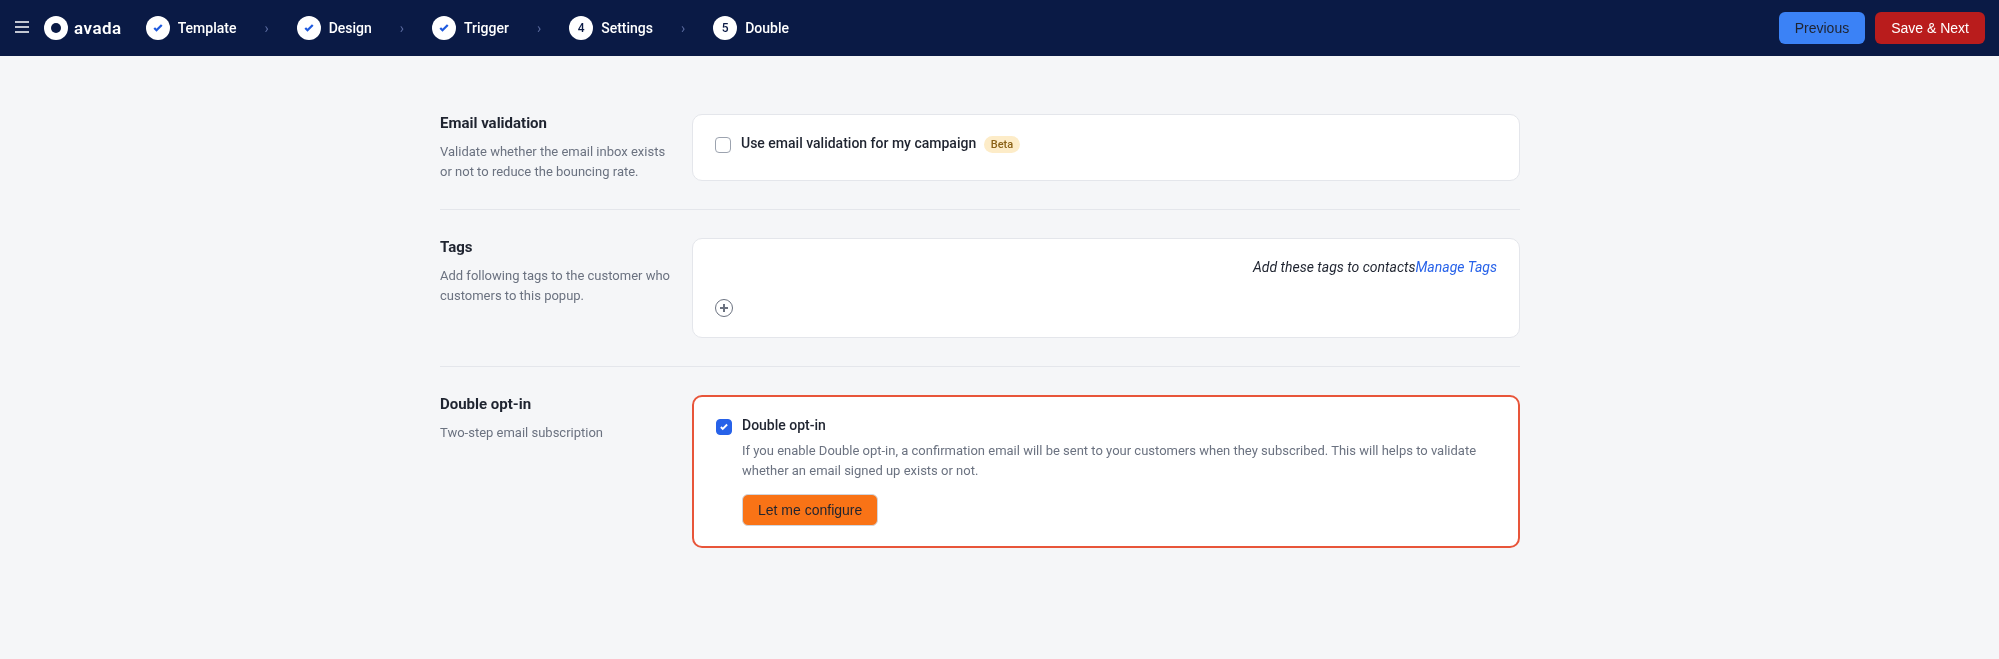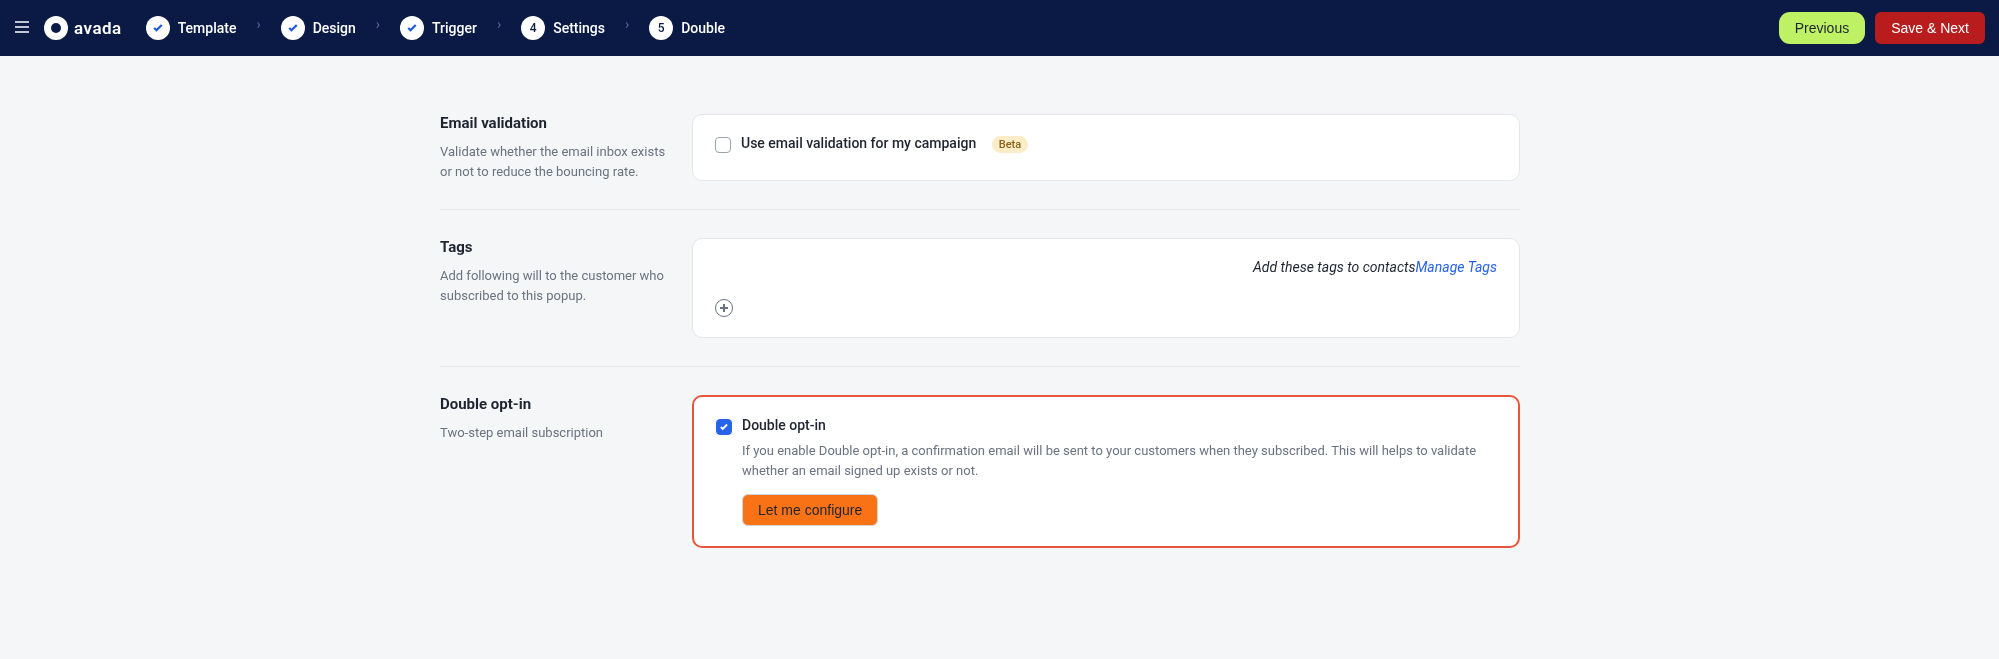--- a/index.html
+++ b/index.html
@@ -23,38 +23,38 @@
     width: 24px; height: 24px; border-radius: 50%;
     background: #fff; display: flex; align-items: center; justify-content: center;
   }
   .logo-icon-inner {
     width: 10px; height: 10px; border-radius: 50%; background: #0a1a45; position: relative;
   }
   .logo-icon-inner::after {
     content: ""; position: absolute; width: 4px; height: 4px; border-radius: 50%; background: #fff; top: -3px; right: -3px;
   }
   .logo-text { font-weight: 600; font-size: 17px; letter-spacing: .5px; }
-  .steps { display: flex; gap: 20px; margin-left: 10px; }
+  .steps { display: flex; align-items: center; gap: 28px; margin-left: 10px; }
   .step { display: flex; align-items: center; gap: 8px; }
   .step-badge {
     width: 24px; height: 24px; border-radius: 50%;
     display: flex; align-items: center; justify-content: center;
     font-size: 12px; font-weight: 500;
   }
   .step-done { background: #fff; color: #1e5adf; }
   .step-num { background: #fff; color: #0a1a45; }
   .check-icon { width: 12px; height: 12px; stroke: #1e5adf; stroke-width: 3; fill: none; }
   .step-label { color: #fff; font-size: 14px; font-weight: 500; }
   .chevron { color: #5a6a9f; font-size: 14px; }
   .topbar-right { display: flex; gap: 10px; }
   .btn {
     border: none; border-radius: 6px; padding: 8px 16px;
     font-size: 14px; font-weight: 500; cursor: pointer;
   }
-  .btn-secondary { background: #bef264; color: #1f2430; border-radius: 11px; }
+  .btn-secondary { background: #3b82f6; color: #1f2430; }
   .btn-primary { background: #b91c1c; color: #fff; }
   .btn-outline {
     background: #f97316; color: #1f2430; border: 1px solid #d0d5dd;
     padding: 7px 15px; border-radius: 6px;
   }
   .content {
     max-width: 1120px; padding: 30px 20px;
     margin-left: 420px;
   }
   .section {
@@ -77,21 +77,21 @@
   .checkbox {
     width: 16px; height: 16px; border: 1.5px solid #9ca3af; border-radius: 4px;
     flex-shrink: 0; margin-top: 2px; display: flex; align-items: center; justify-content: center;
     cursor: pointer;
   }
   .checkbox.checked { background: #2762e9; border-color: #2762e9; }
   .checkbox-check { width: 10px; height: 10px; stroke: #fff; stroke-width: 3; fill: none; }
   .check-label { font-size: 14px; color: #1f2430; font-weight: 500; }
   .badge-beta {
     background: #fdecc8; color: #8a6116; font-size: 11px;
-    padding: 2px 7px; border-radius: 10px; margin-left: 12px; font-weight: 500;
+    padding: 2px 7px; border-radius: 10px; margin-left: 4px; font-weight: 500;
   }
   .card-sub {
     font-size: 13px; color: #6b7280; line-height: 1.5; margin-top: 6px; margin-left: 26px;
   }
   .card-header { display: flex; justify-content: flex-end; align-items: center; margin-bottom: 24px; font-style: italic; }
   .card-header-title { font-size: 14px; color: #1f2430; }
   .link { color: #2762e9; font-size: 14px; cursor: pointer; }
   .add-circle {
     width: 18px; height: 18px; border: 1.5px solid #6b7280; border-radius: 50%;
     display: flex; align-items: center; justify-content: center; cursor: pointer;
@@ -176,21 +176,21 @@
           <span class="check-label">Use email validation for my campaign</span>
           <span class="badge-beta">Beta</span>
         </div>
       </div>
     </div>
   </div>
 
   <div class="section">
     <div class="section-left">
       <div class="section-title">Tags</div>
-      <div class="section-desc">Add following will to the customer who subscribed to this popup.</div>
+      <div class="section-desc">Add following tags to the customer who customers to this popup.</div>
     </div>
     <div class="card">
       <div class="card-header">
         <span class="card-header-title">Add these tags to contacts</span>
         <span class="link">Manage Tags</span>
       </div>
       <span class="add-circle">
         <svg class="plus-icon" viewBox="0 0 10 10">
             <path d="M5 1v8M1 5h8"></path>
           </svg>

